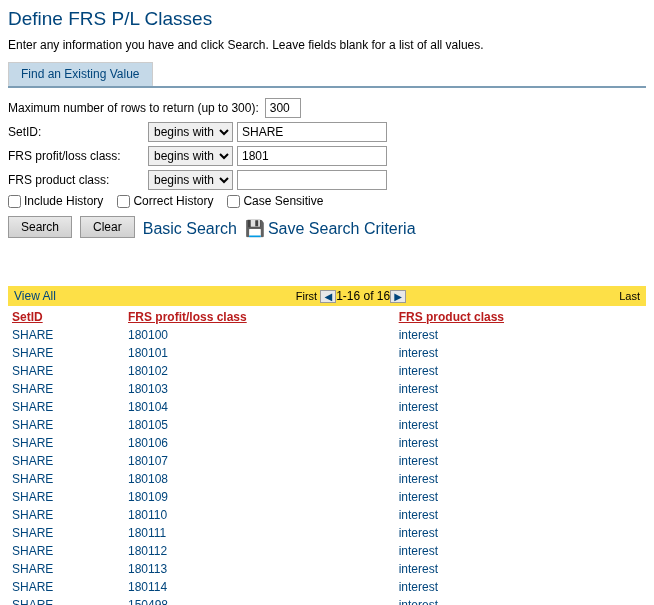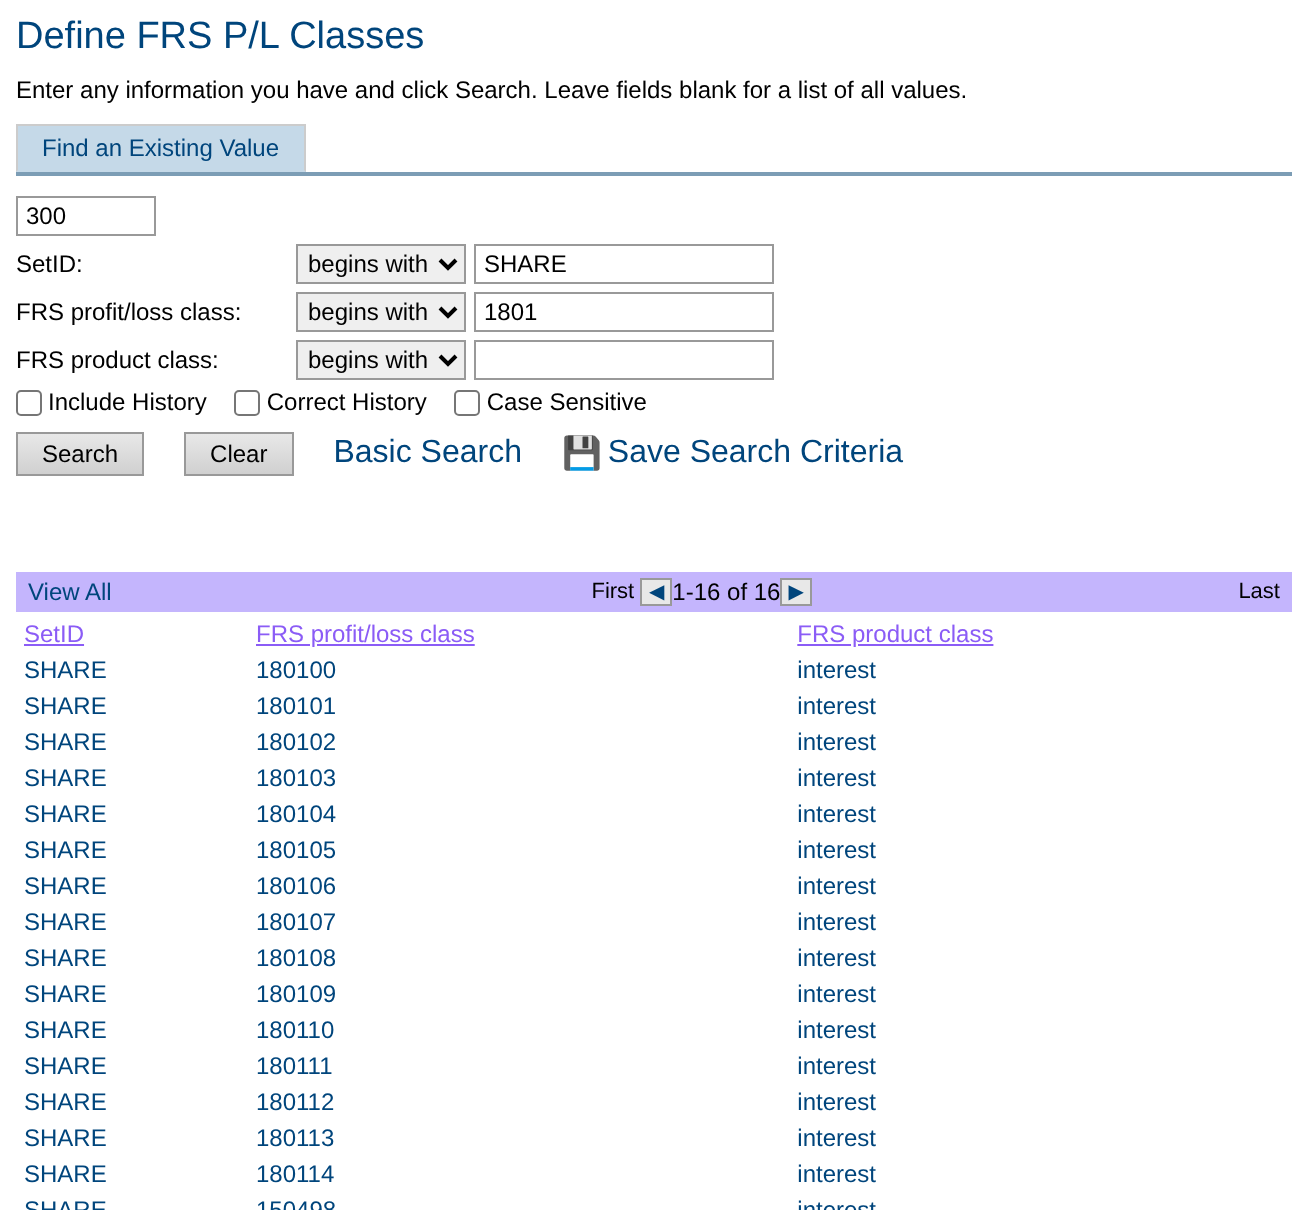--- a/index.html
+++ b/index.html
@@ -71,41 +71,41 @@
       padding: 1px;
       height: 20px;
     }
     .form-row input[type="text"] {
       font-size: 12px;
       border: 1px solid #999;
       padding: 2px 4px;
       height: 20px;
     }
     .max-input {
-      width: 70px;
+      width: 36px;
     }
     .value-input {
       width: 150px;
     }
     .checkboxes-row {
       display: flex;
       align-items: center;
       margin-bottom: 8px;
       gap: 14px;
     }
     .checkboxes-row label {
       display: flex;
       align-items: center;
       gap: 3px;
       font-size: 12px;
     }
     .buttons-row {
       display: flex;
-      align-items: center;
-      gap: 20px;
+      align-items: flex-end;
+      gap: 8px;
       margin-bottom: 8px;
     }
     .btn {
       padding: 3px 12px;
       font-size: 12px;
       border: 1px solid #999;
       background: linear-gradient(to bottom, #e8e8e8, #d0d0d0);
       cursor: pointer;
       color: #000;
     }
@@ -126,21 +126,21 @@
       font-size: 14px;
       font-weight: bold;
       color: #00457c;
       border-bottom: 1px solid #7c9db5;
       margin-bottom: 6px;
       padding-bottom: 2px;
     }
     .results-nav {
       display: flex;
       align-items: center;
-      background: #c4b5fd;
+      background: #fde047;
       padding: 3px 6px;
       font-size: 12px;
       margin-bottom: 2px;
       margin-top: 48px;
     }
     .results-nav .view-all {
       color: #00457c;
       text-decoration: none;
       margin-right: 30px;
     }
@@ -164,23 +164,23 @@
       text-decoration: none;
     }
     
     .results-table {
       width: 100%;
       border-collapse: collapse;
       font-size: 12px;
     }
     .results-table th {
       text-align: left;
-      color: #8b5cf6;
+      color: #b91c1c;
       text-decoration: underline;
-      font-weight: normal;
+      font-weight: bold;
       padding: 2px 8px 2px 4px;
       border-bottom: none;
       background: #fff;
     }
     .results-table td {
       padding: 2px 8px 2px 4px;
       color: #00457c;
     }
     .results-table tr:nth-child(even) td {
       background: #fff;
@@ -201,20 +201,21 @@
 <p class="instruction">Enter any information you have and click Search. Leave fields blank for a list of all values.</p>
 
 <div class="tabs">
   <a class="tab active">Find an Existing Value</a>
 </div>
 <div class="tab-underline"></div>
 
 <div class="form-area">
 
   <div class="form-row">
+    <label class="max-label">Maximum number of rows to return (up to 300):</label>
     <input type="text" class="max-input" value="300" style="">
   </div>
 
   <div class="form-row">
     <label>SetID:</label>
     <select>
       <option>begins with</option>
       <option>contains</option>
       <option>=</option>
       <option>not =</option>

